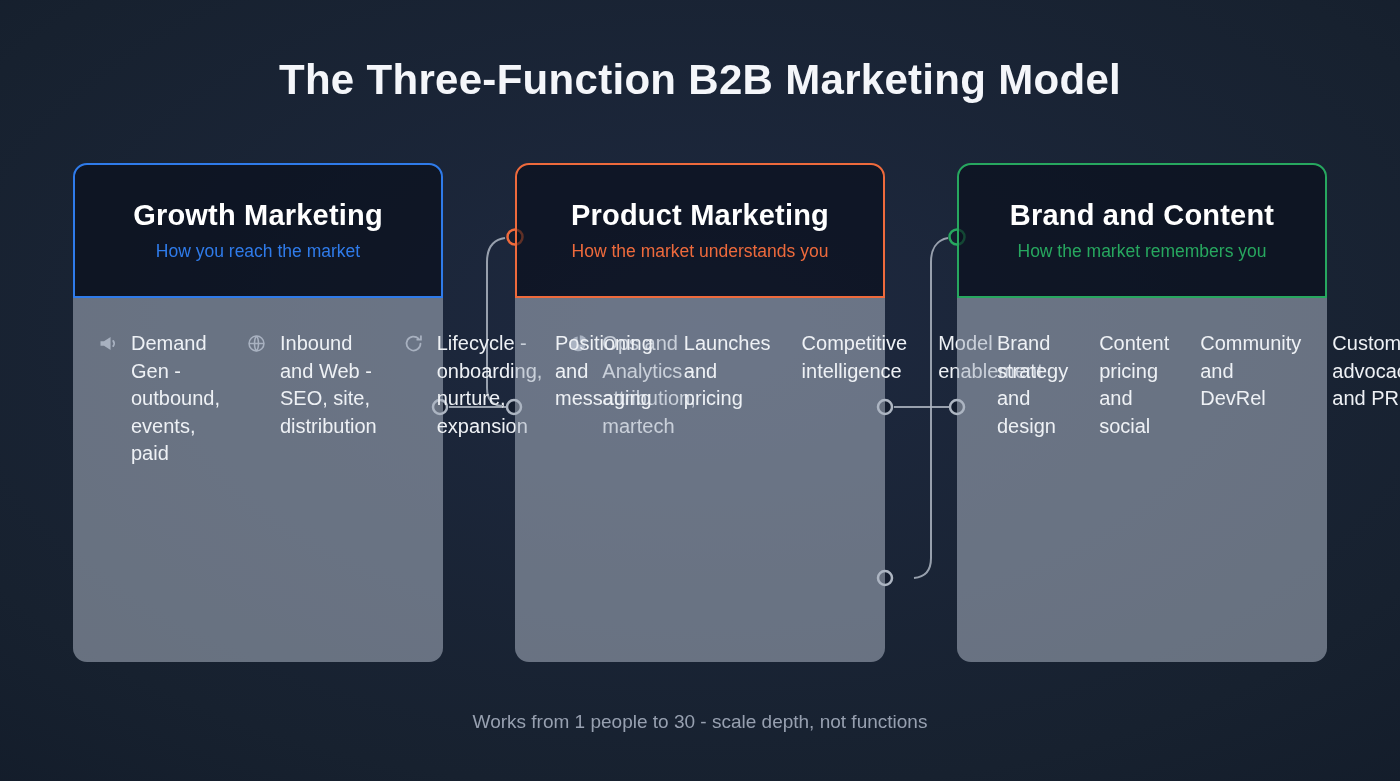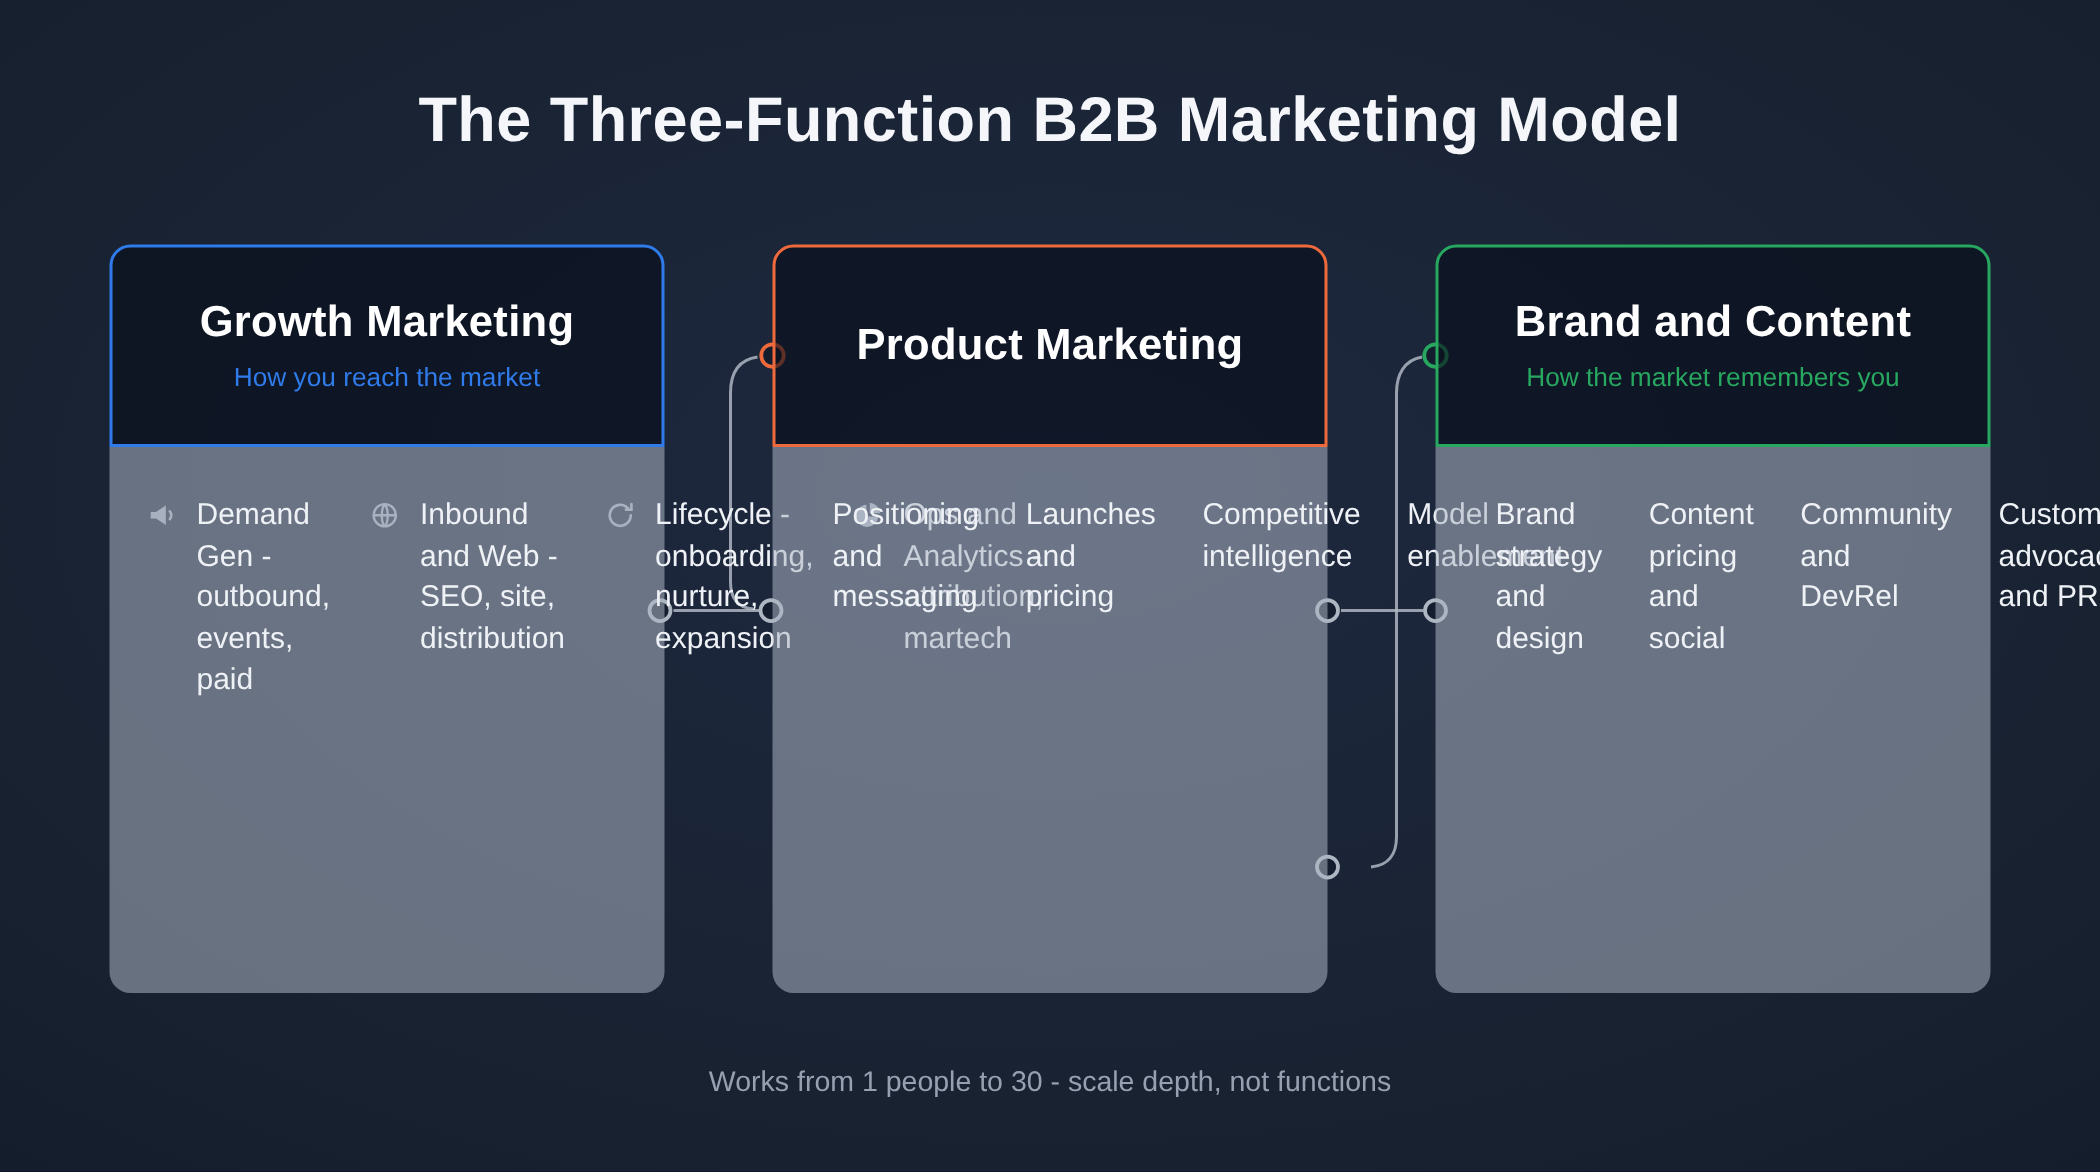--- a/index.html
+++ b/index.html
@@ -138,20 +138,21 @@
               </span>
               <span class="item-text">Ops and Analytics - attribution, martech</span>
             </li>
           </ul>
     </div>
   </section>
 
   <section class="card" style="--accent: #ee6a3c;">
     <header class="card-header">
       <h2 class="card-title">Product Marketing</h2>
+      <p class="card-subtitle">How the market understands you</p>
     </header>
     <div class="card-body no-icons">
       <ul class="card-items">
             <li class="list-item">
               <span class="item-text">Positioning and messaging</span>
             </li>
             <li class="list-item">
               <span class="item-text">Launches and pricing</span>
             </li>
             <li class="list-item">

